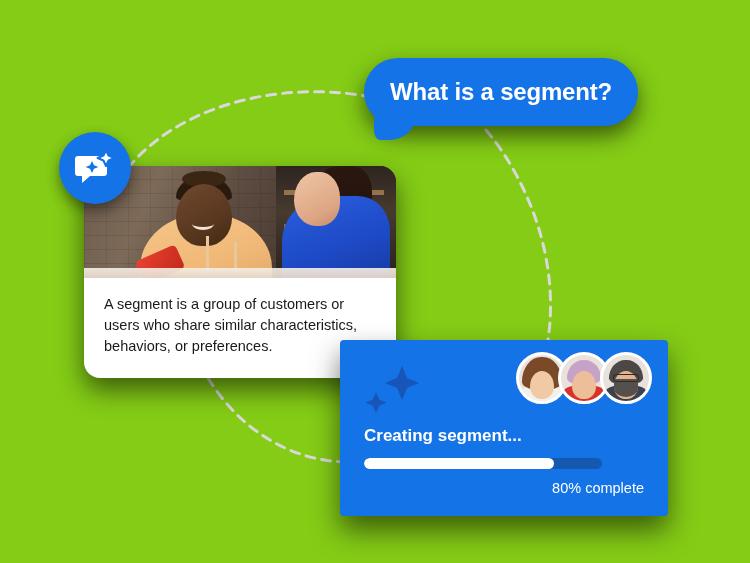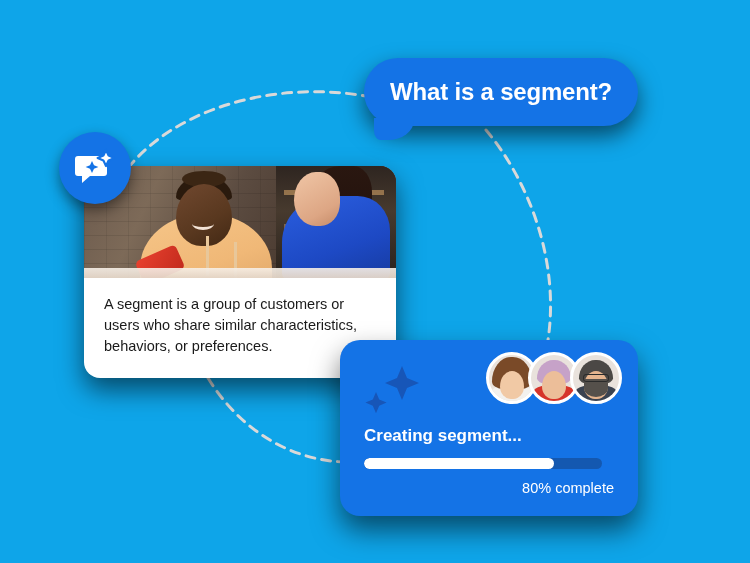--- a/index.html
+++ b/index.html
@@ -12,21 +12,21 @@
     height: 563px;
     overflow: hidden;
     font-family: "Liberation Sans", sans-serif;
     position: relative;
   }
   .stage {
     position: absolute;
     inset: 0;
     width: 750px;
     height: 563px;
-    background: #0ea5e9;
+    background: #84cc16;
   }
 
   
   .connectors {
     position: absolute;
     left: 0;
     top: 0;
     width: 750px;
     height: 563px;
     pointer-events: none;
@@ -221,24 +221,24 @@
     justify-content: center;
     z-index: 40;
     box-shadow: 0 6px 14px rgba(0,0,0,0.45);
   }
 
   
   .progress-card {
     position: absolute;
     left: 340px;
     top: 340px;
-    width: 298px;
+    width: 328px;
     height: 176px;
     background: #1473E6;
-    border-radius: 20px;
+    border-radius: 4px;
     box-shadow: 0 14px 28px rgba(0,0,0,0.55);
     z-index: 35;
     overflow: hidden;
   }
   .sparkles {
     position: absolute;
     left: 24px;
     top: 20px;
     width: 60px;
     height: 56px;

